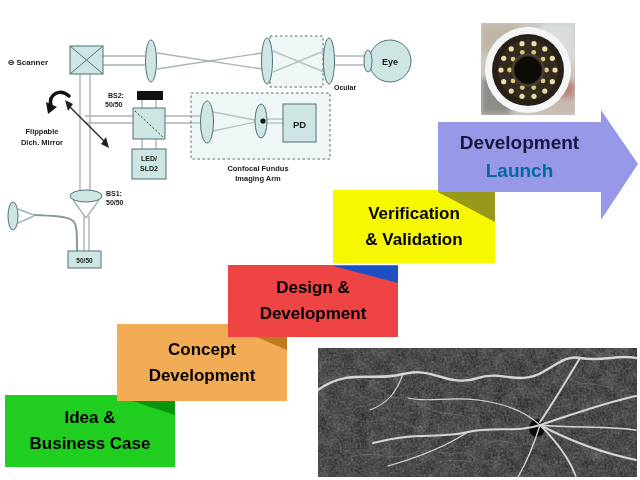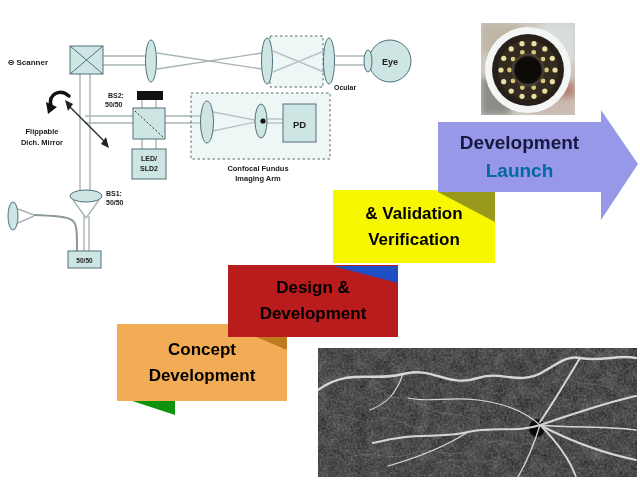--- a/index.html
+++ b/index.html
@@ -168,37 +168,41 @@
         <circle cx="28.5" cy="47" r="2.4"></circle>
       <circle cx="32" cy="36.1" r="2.4"></circle>
         <circle cx="41.3" cy="29.4" r="2.4"></circle>
         <circle cx="52.7" cy="29.4" r="2.4"></circle>
       <circle cx="62" cy="36.1" r="2.4"></circle>
     </g>
     <circle cx="47" cy="47" r="15.5" fill="none" stroke="#474038" stroke-width="2"></circle>
     <circle cx="47" cy="47" r="13.5" fill="#0E0C09"></circle>
   </svg>
 
+  <div class="stage" id="stage-idea" style="background-color: rgb(31, 206, 31);">
+    <span style="color: rgb(0, 0, 0);">Idea &amp;</span>
+    <span style="color: rgb(0, 0, 0);">Business Case</span>
+  </div>
   <div class="fold" id="fold-idea" style="background-color: rgb(14, 147, 14);"></div>
 
   <div class="stage" id="stage-concept" style="background-color: rgb(242, 172, 85);">
     <span style="color: rgb(0, 0, 0);">Concept</span>
     <span style="color: rgb(0, 0, 0);">Development</span>
   </div>
   <div class="fold" id="fold-concept" style="background-color: rgb(190, 122, 30);"></div>
 
-  <div class="stage" id="stage-design" style="background-color: #b91c1c; justify-content: center;">
+  <div class="stage" id="stage-design" style="background-color: #ef4444; justify-content: center;">
     <span style="color: rgb(0, 0, 0);">Design &amp;</span>
     <span style="color: rgb(0, 0, 0);">Development</span>
   </div>
   <div class="fold" id="fold-design" style="background-color: rgb(29, 80, 196);"></div>
 
   <div class="stage" id="stage-verification" style="background-color: rgb(247, 247, 0);">
+    <span style="color: rgb(0, 0, 0);">Verification</span>
     <span style="color: rgb(0, 0, 0);">&amp; Validation</span>
-    <span style="color: rgb(0, 0, 0);">Verification</span>
   </div>
   <div class="fold" id="fold-verification" style="background-color: rgb(152, 152, 26);"></div>
 
   <div id="launch-arrow" style="background-color: rgb(152, 152, 232);"></div>
   <div id="launch-text">
     <span style="color: rgb(23, 23, 63);">Development</span>
     <span style="color: #0369a1;">Launch</span>
   </div>
 
   <svg id="retina-image" width="319" height="129" viewBox="0 0 319 129">

